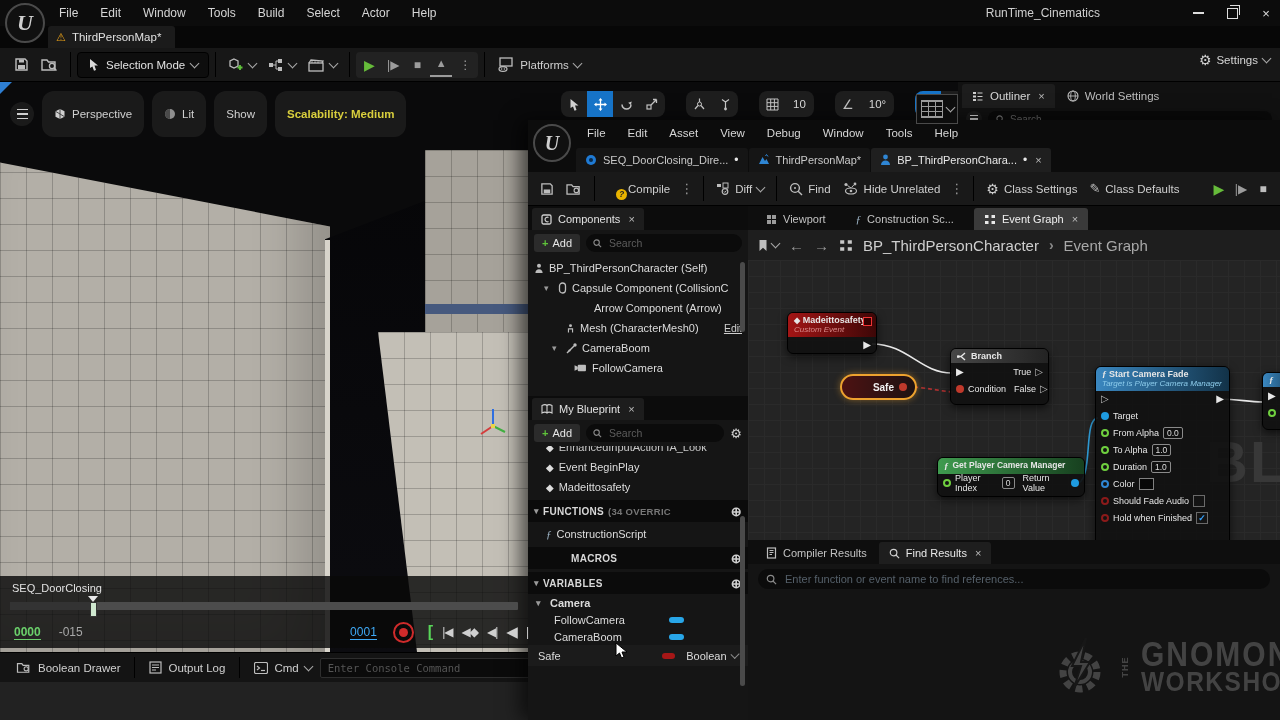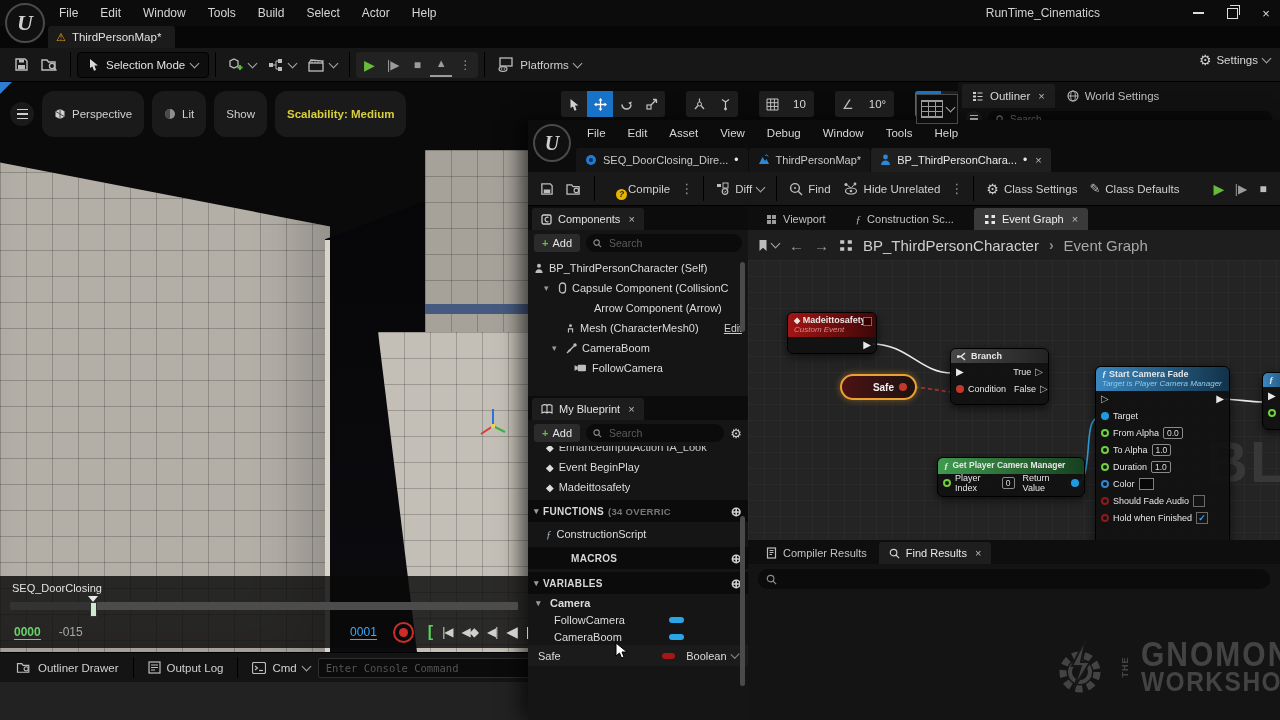--- a/index.html
+++ b/index.html
@@ -43,21 +43,21 @@
   
   .viewport{left:0;top:82px;width:958px;height:570px;background:#0a0a0b;overflow:hidden;}
   .scene{position:absolute;left:0;top:0;width:528px;height:570px;overflow:hidden;}
   .gridwall{background-color:#b3afa7;background-image:linear-gradient(rgba(0,0,0,.20) 1px,transparent 1px),linear-gradient(90deg,rgba(0,0,0,.20) 1px,transparent 1px);background-size:26px 26px;}
   .vp-pills{position:absolute;left:10px;top:9px;display:flex;align-items:center;gap:8px;z-index:3;}
   .pill{background:rgba(28,28,28,.92);border-radius:12px;height:22px;display:flex;align-items:center;gap:6px;padding:12px 12px;font-size:11.5px;color:#d0d0d0;}
   .pill.yellow{color:#d9cf3d;font-weight:bold;}
   .hammenu{width:24px;height:24px;border-radius:50%;background:rgba(28,28,28,.92);display:flex;flex-direction:column;justify-content:center;gap:3px;align-items:center;}
   .hammenu i{display:block;width:11px;height:1.5px;background:#cfcfcf;}
   .xformbar{position:absolute;left:546px;top:9px;display:flex;align-items:center;gap:6px;z-index:3;}
-  .xgroup{display:flex;align-items:center;background:#1d1d1d;border-radius:3px;height:26px;overflow:hidden;margin-left:15px;}
+  .xgroup{display:flex;align-items:center;background:#1d1d1d;border-radius:8px;height:26px;overflow:hidden;margin-left:15px;}
   .xbtn{width:26px;height:26px;display:flex;align-items:center;justify-content:center;color:#bdbdbd;font-size:12px;}
   .xbtn.active{background:#1673c7;color:#fff;}
   .xval{padding:0 8px;font-size:11.5px;color:#d5d5d5;}
   .layoutpick{position:absolute;left:916px;top:12px;width:40px;height:28px;background:#0d0d0d;border:1px solid #4a4a4a;display:flex;align-items:center;justify-content:center;gap:4px;z-index:3;}
   .lgrid{width:20px;height:16px;border:1px solid #9a9a9a;background:linear-gradient(#9a9a9a 1px,transparent 1px) 0 5px/100% 5px,linear-gradient(90deg,#9a9a9a 1px,transparent 1px) 6px 0/7px 100%;}
   .gizmo{position:absolute;left:478px;top:326px;width:30px;height:34px;z-index:2;}
 
   
   .sequencer{position:absolute;left:0;top:494px;width:528px;height:72px;background:rgba(8,8,8,.82);z-index:4;}
   .seq-name{position:absolute;left:12px;top:6px;font-size:11px;color:#e2e2e2;}
@@ -475,21 +475,21 @@
       </div>
     </div>
   </div>
 
   <div class="abs statusbar">
     <span class="sbitem">
       <svg width="16" height="13" viewBox="0 0 17 15">
           <path d="M1 3h5l1.5 2H14v8H1z" fill="none" stroke="#bdbdbd" stroke-width="1.4"></path>
           <circle cx="11" cy="9" r="2.4" fill="none" stroke="#bdbdbd" stroke-width="1.2"></circle>
         </svg>
-      <span>Outliner Drawer</span>
+      <span>Boolean Drawer</span>
     </span>
     <div class="sep"></div>
     <span class="sbitem">
       <svg width="13" height="13" viewBox="0 0 13 13">
           <rect x="1" y="1" width="11" height="11" fill="none" stroke="#bdbdbd" stroke-width="1.2"></rect>
           <path d="M3 4h7M3 6.5h7M3 9h4" stroke="#bdbdbd"></path>
         </svg>
       <span>Output Log</span>
     </span>
     <div class="sep"></div>
@@ -953,20 +953,21 @@
             </svg>
           <span>Find Results</span>
           <span class="tclose">×</span>
         </div>
       </div>
       <div class="rsearch">
         <svg width="11" height="11" viewBox="0 0 12 12">
             <circle cx="5" cy="5" r="3.6" fill="none" stroke="#8a8a8a" stroke-width="1.3"></circle>
             <line x1="7.6" y1="7.6" x2="11" y2="11" stroke="#8a8a8a" stroke-width="1.3"></line>
           </svg>
+        <input placeholder="Enter function or event name to find references..." style="">
       </div>
       <div style="height:110px;"></div>
     </div>
   </div>
 
   <div class="abs gnomon">
     <svg width="56" height="62" viewBox="0 0 56 62">
       <circle cx="28" cy="36" r="17" fill="none" stroke="#6b6b6b" stroke-width="7" stroke-dasharray="7,5"></circle>
       <circle cx="28" cy="36" r="10" fill="none" stroke="#6b6b6b" stroke-width="4"></circle>
       <path d="M34 2L20 30h9L22 52l16-26h-9z" fill="#6b6b6b" stroke="#1a1a1a" stroke-width="2"></path>

